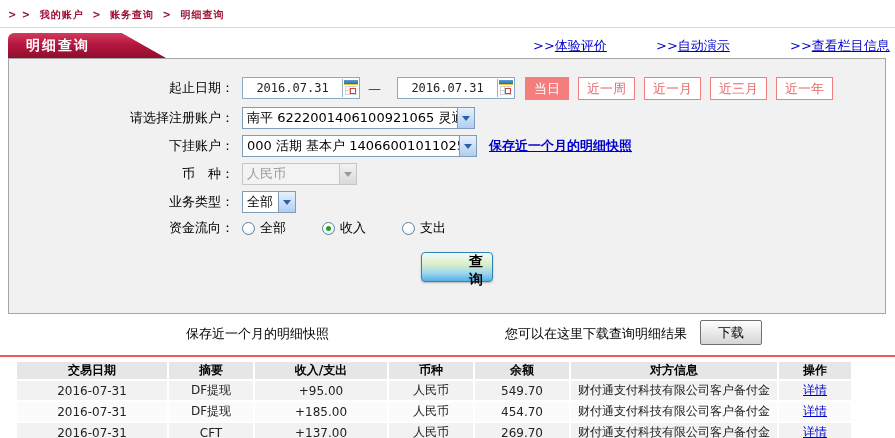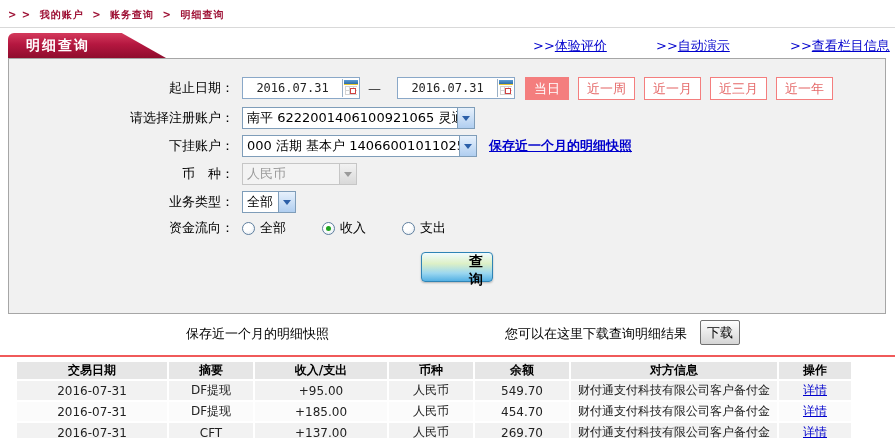--- a/index.html
+++ b/index.html
@@ -76,21 +76,21 @@
   .query-btn { position:absolute; left:412px; top:193px; width:72px; height:30px; border:1px solid #2f84b5; border-radius:4px;
                background:linear-gradient(180deg,#f0fbff 0%,#ddf0c6 38%,#9bd7f0 72%,#55b1e4 100%);
                font-size:14px; font-weight:bold; color:#000; cursor:pointer; letter-spacing:2px;
                box-shadow:0 1px 2px rgba(0,0,0,.25); font-family:inherit;padding-left:40px; }
 
   
   .dl-row { position:absolute; left:0; top:320px; width:895px; height:26px; }
   .dl-row .dl-label { position:absolute; left:186px; top:5px; font-size:13px; color:#000; }
   .dl-row .sel { position:absolute; left:344px; top:1px; }
   .dl-row .dl-hint { position:absolute; left:505px; top:5px; font-size:13px; color:#000; }
-  .dl-btn { position:absolute; left:700px; top:0; width:40px; height:25px; border:1px solid #707070; border-radius:2px;
+  .dl-btn { position:absolute; left:700px; top:0; width:62px; height:25px; border:1px solid #707070; border-radius:2px;
             background:linear-gradient(180deg,#fefefe,#d5d5d5); font-size:13px; color:#000; cursor:pointer; font-family:inherit; }
 
   
   .red-line { position:absolute; left:0px; top:355px; width:895px; height:2px; background:#f05a5a; }
 
   
   table.result { position:absolute; left:15px; top:360px; border-collapse:separate; border-spacing:2px; font-size:12px; }
   table.result th { background:#e6e6e6; font-weight:bold; color:#000; height:17px; padding:0 4px; text-align:center; white-space:nowrap; }
   table.result td { height:19px; padding:0 4px; text-align:center; white-space:nowrap; color:#222; }
   table.result tr.odd td { background:#f2f2f2; }

